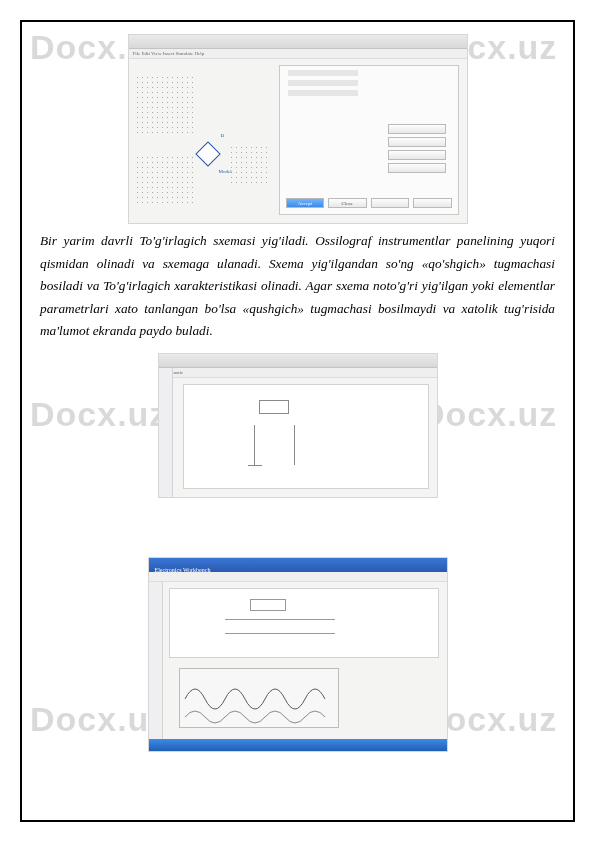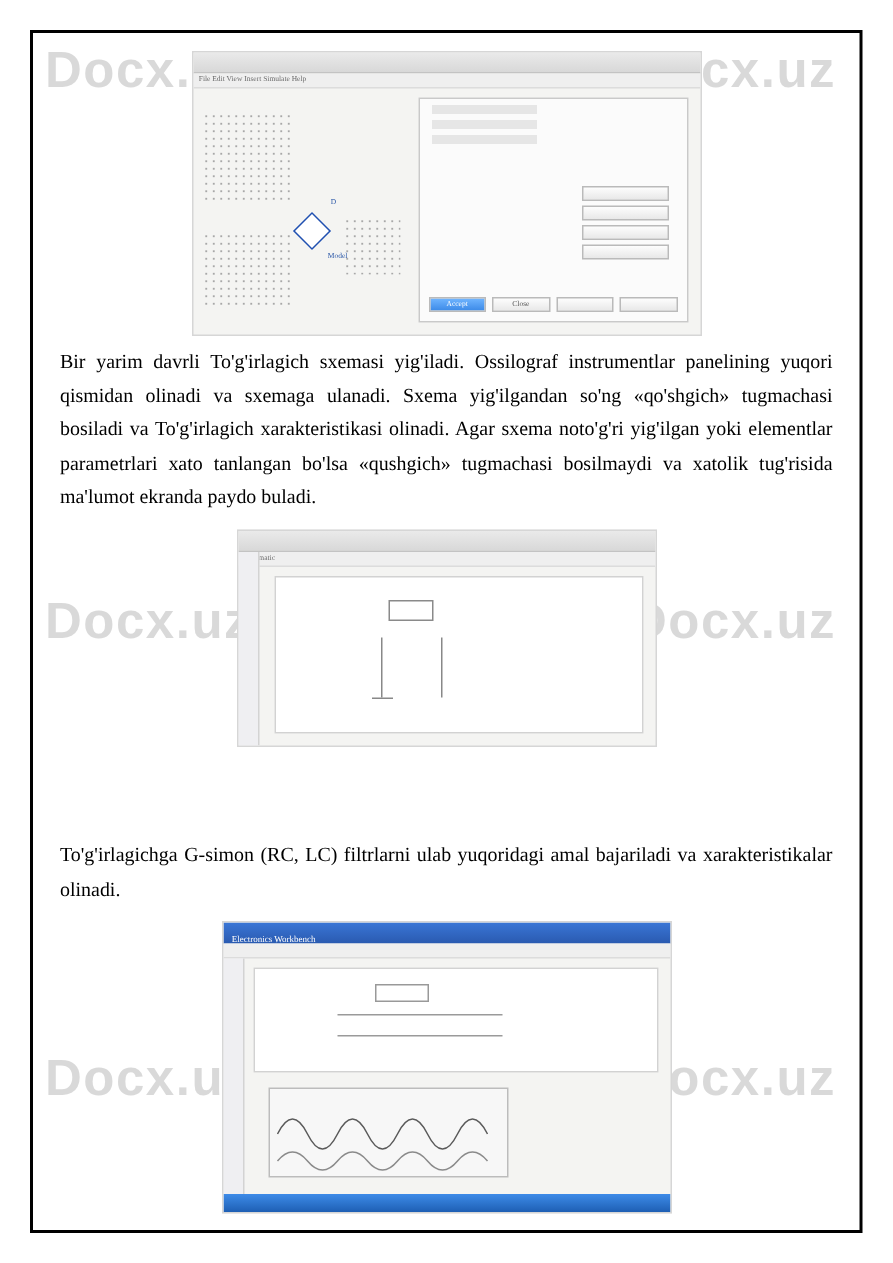--- a/index.html
+++ b/index.html
@@ -46,21 +46,21 @@
   .wm-col3 { left: 420px; }
 
   
   .para {
     font-size: 13.3px;
     line-height: 1.7;
     text-align: justify;
     color: #000;
     margin-top: 6px;
   }
-  .spacing { margin-bottom: 10px; }
+  .spacing { margin-bottom: 10px; font-style: italic; }
 
   
   .shot {
     background: #f4f4f2;
     border: 1px solid #d6d6d6;
     display: block;
     margin: 0 auto;
     position: relative;
     overflow: hidden;
   }
@@ -207,21 +207,20 @@
     <div class="mini-canvas" style="left:24px; top:30px; right:8px; bottom:8px;">
       <div style="position:absolute; left:75px; top:15px; width:30px; height:14px; border:1px solid #8a8a8a; background:#fff;"></div>
       <div style="position:absolute; left:70px; top:40px; width:1px; height:40px; background:#888;"></div>
       <div style="position:absolute; left:110px; top:40px; width:1px; height:40px; background:#888;"></div>
       <div style="position:absolute; left:64px; top:80px; width:14px; height:1px; background:#888;"></div>
     </div>
   </div>
 
   <div style="height:55px;"></div>
 
-  <p class="para spacing">To'g'irlagichga G-simon (RC, LC) filtrlarni ulab yuqoridagi amal bajariladi va xarakteristikalar olinadi.</p>
 
   <div class="shot shot3">
     <div class="blue-bar">
       <span style="font-size:6px; color:#fff; padding-left:6px; line-height:14px;">Electronics Workbench</span>
     </div>
     <div class="toolbar"></div>
     <div class="sidebar-strip" style="top:24px;"></div>
     <div class="mini-canvas" style="left:20px; top:30px; right:8px; height:70px;">
       <div style="position:absolute; left:80px; top:10px; width:36px; height:12px; border:1px solid #999;"></div>
       <div style="position:absolute; left:55px; top:30px; width:110px; height:1px; background:#9a9a9a;"></div>

